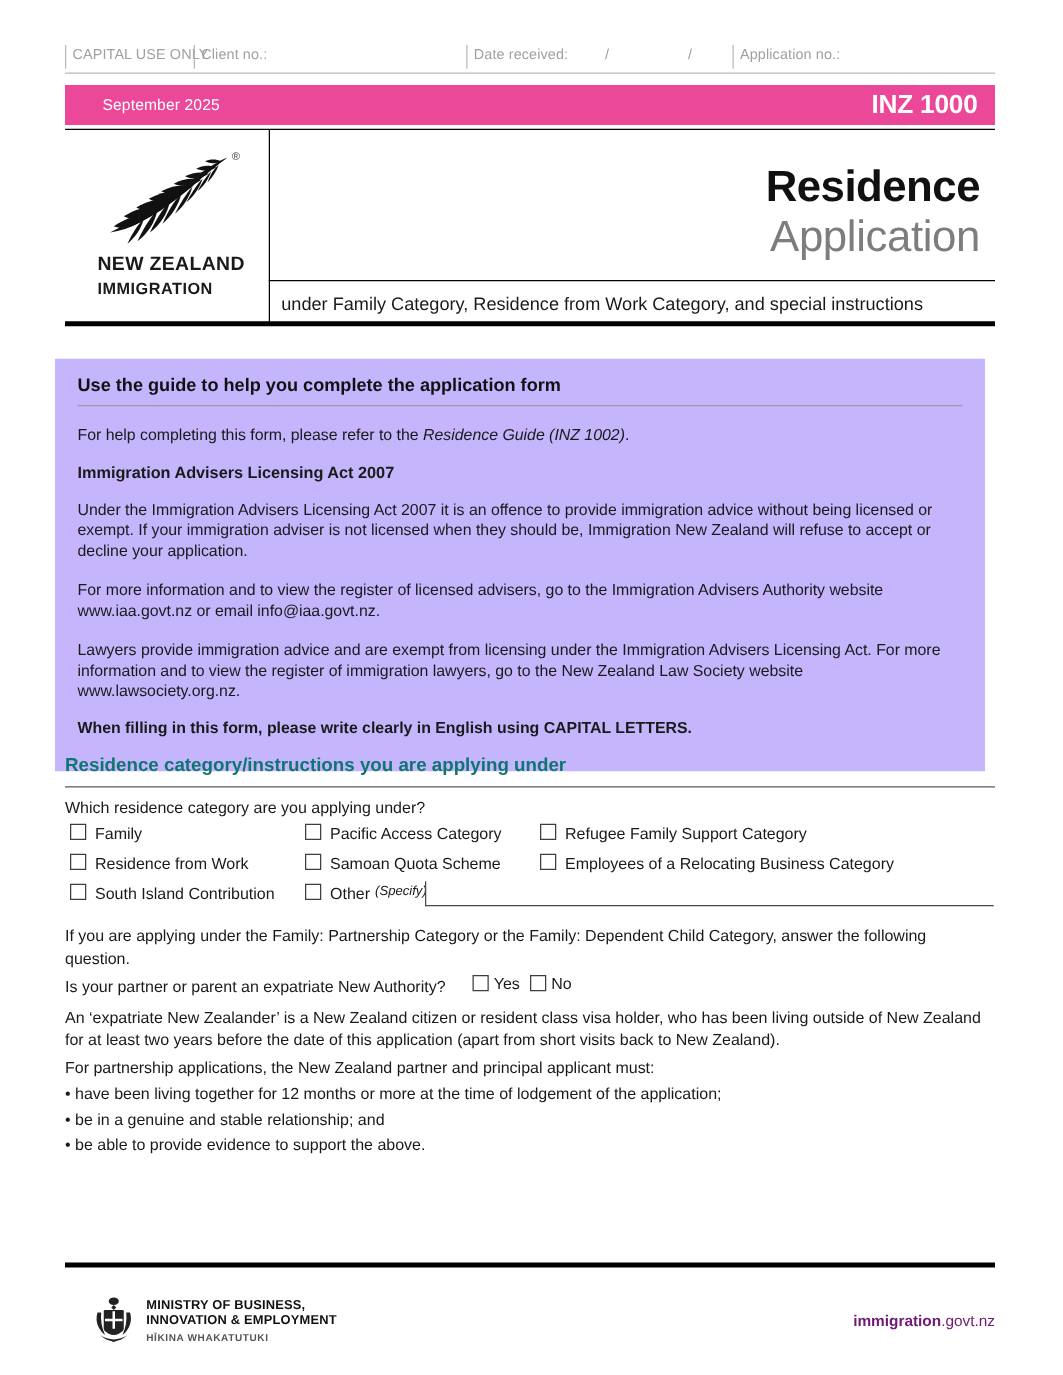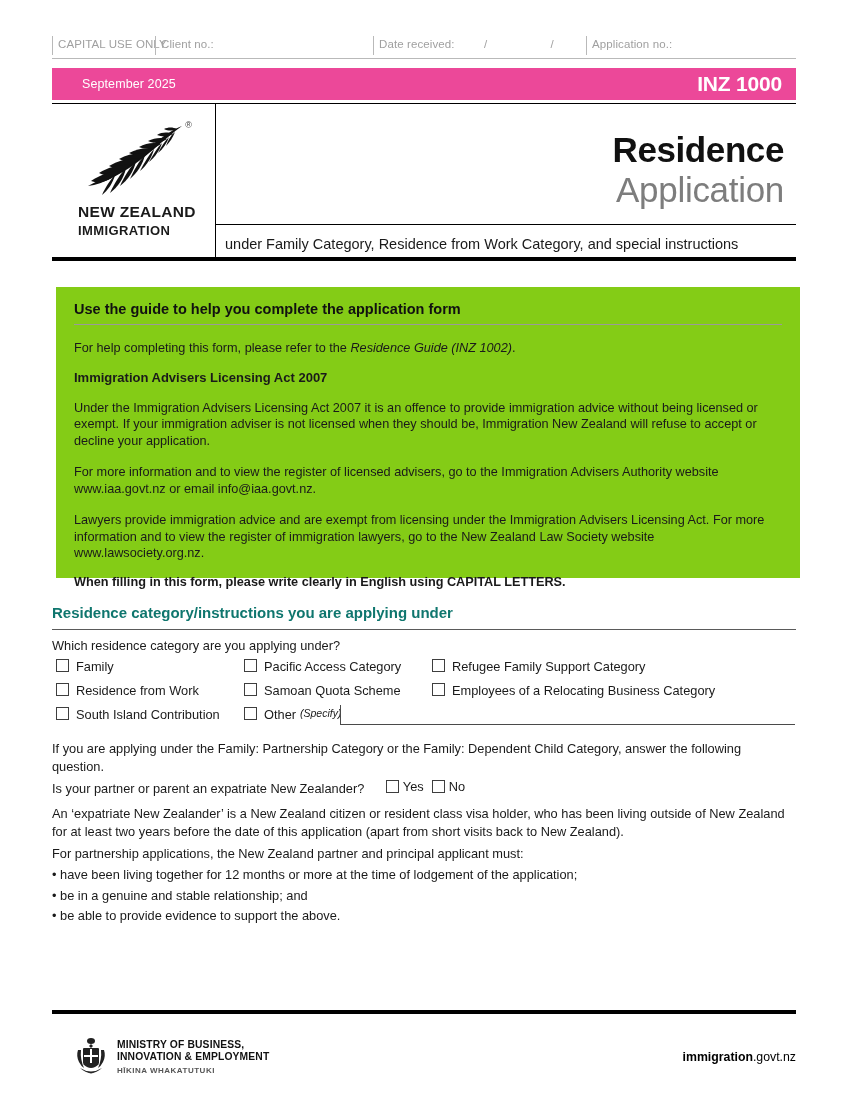--- a/index.html
+++ b/index.html
@@ -167,25 +167,25 @@
     position: absolute;
     left: 173px;
     top: 132px;
     font-size: 14.5px;
     color: #1a1a1a;
   }
 
   
   .guide-box {
     position: absolute;
-    left: 56px;
+    left: 44px;
     top: 287px;
     width: 744px;
-    height: 291px;
-    background: #84cc16;
+    height: 330px;
+    background: #c4b5fd;
     box-sizing: border-box;
     padding: 14px 18px 0 18px;
   }
   .guide-title {
     font-size: 14.5px;
     font-weight: bold;
     color: #111;
     padding-bottom: 7px;
     border-bottom: 1.5px solid #9a9a9a;
     margin-bottom: 11px;
@@ -324,21 +324,21 @@
     font-weight: bold;
     letter-spacing: 0.5px;
     color: #555;
     margin-top: 2px;
   }
   .site {
     position: absolute;
     right: 54px;
     top: 1050px;
     font-size: 12.3px;
-    color: #000000;
+    color: #701a75;
     text-align: center;
   }
   .site b { font-weight: bold; }
 </style>
 </head>
 <body>
 
 <div class="page">
 
   <div class="office-bar">
@@ -455,21 +455,21 @@
         <span class="specify">(Specify)</span>
       </label>
     </div>
 
     <div class="specify-line"></div>
   </div>
 
   <div class="para p-partner">If you are applying under the Family: Partnership Category or the Family: Dependent Child Category, answer the following question.</div>
 
   <div class="para p-expat-q">
-    <span>Is your partner or parent an expatriate New Zealander?</span>
+    <span>Is your partner or parent an expatriate New Authority?</span>
     <span class="yesno">
       <span class="box"></span>
       <span>Yes</span>
       <span class="box"></span>
       <span>No</span>
     </span>
   </div>
 
   <div class="para p-expat">An ‘expatriate New Zealander’ is a New Zealand citizen or resident class visa holder, who has been living outside of New Zealand for at least two years before the date of this application (apart from short visits back to New Zealand).</div>
   <div class="para p-forpart">For partnership applications, the New Zealand partner and principal applicant must:</div>

